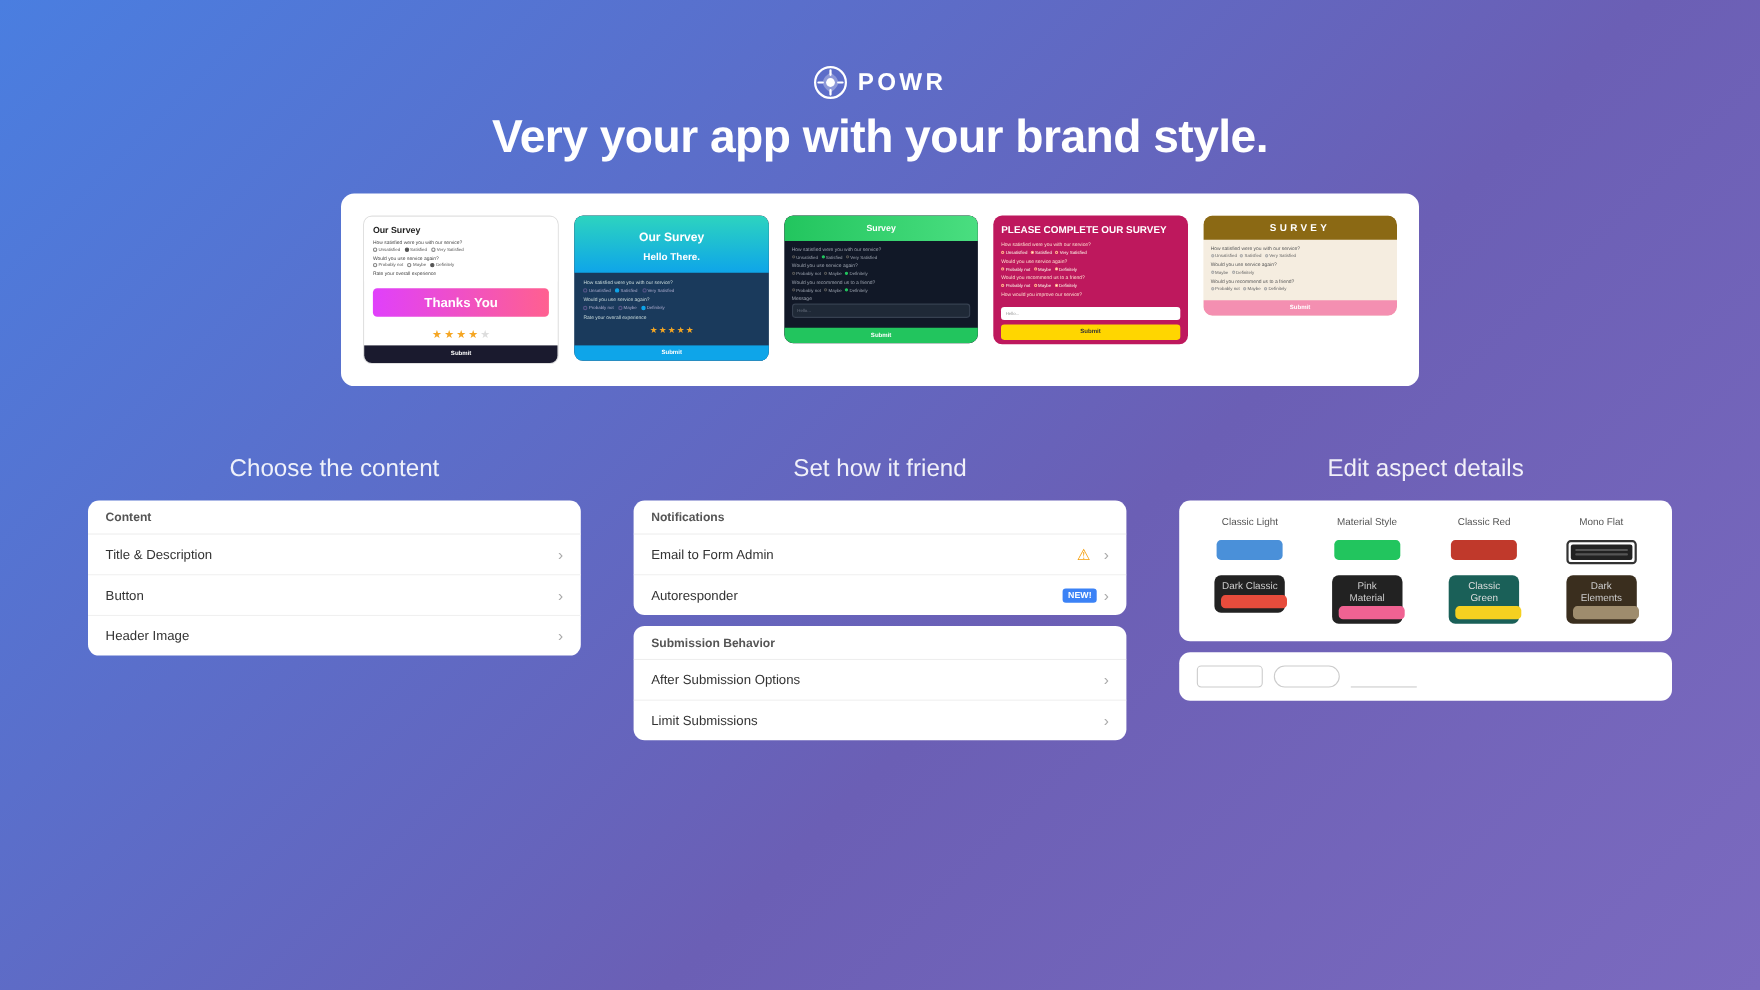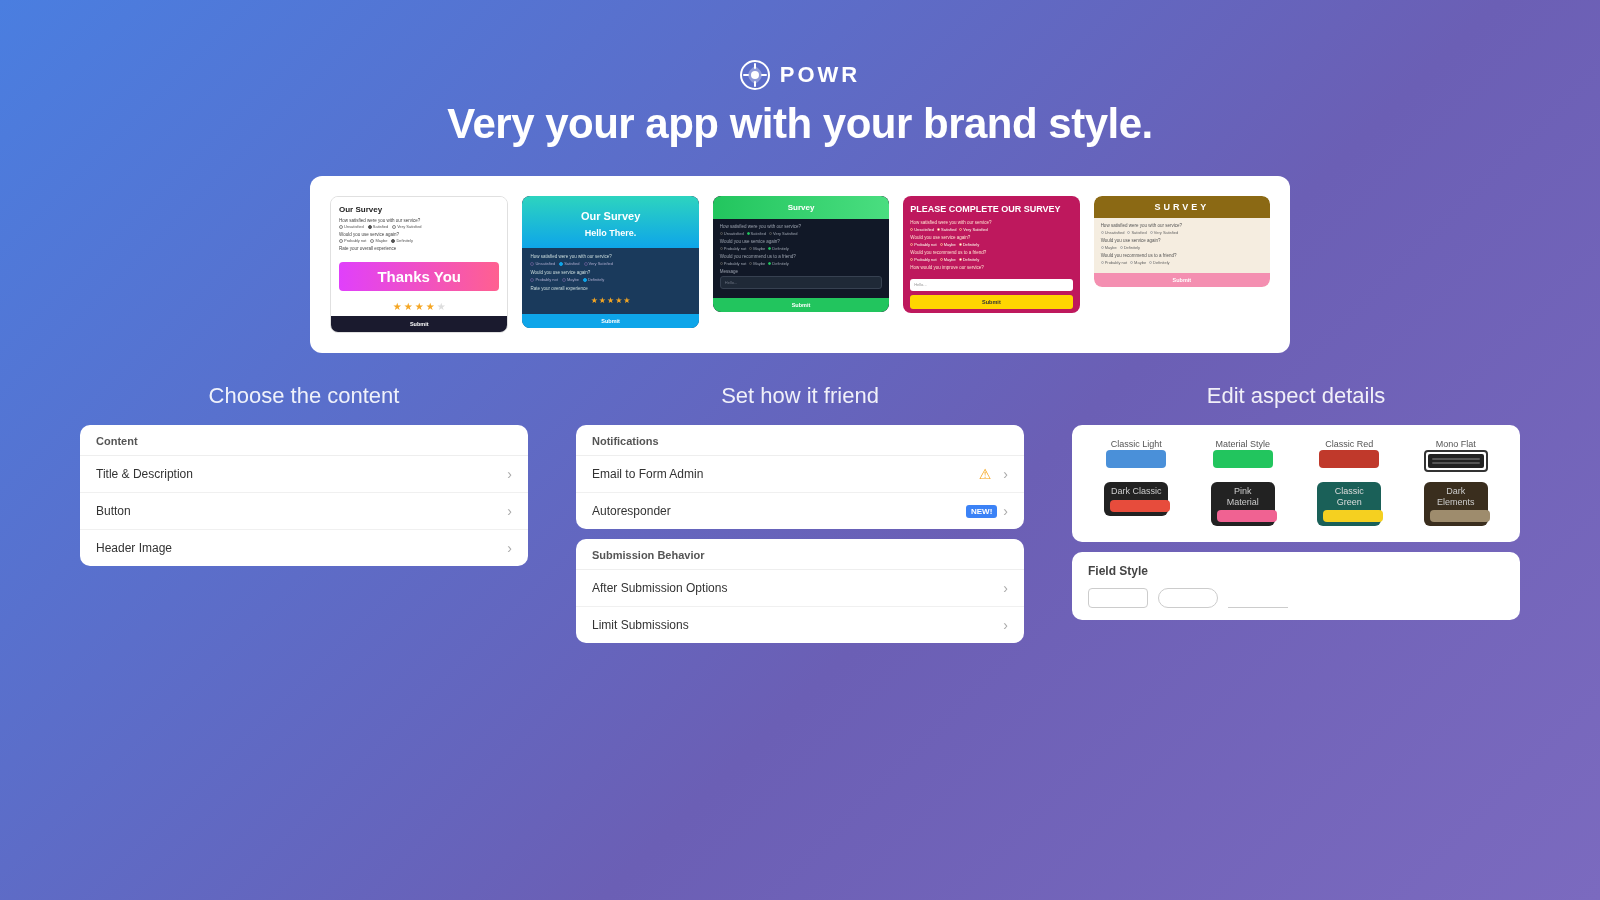--- a/index.html
+++ b/index.html
@@ -102,21 +102,21 @@
       display: inline-block;
     }
     .radio-dot.filled { background: #555; border-color: #555; }
     .thanks-banner {
       margin: 6px 8px;
       background: linear-gradient(90deg, #e040fb, #ff6090);
       border-radius: 4px;
       padding: 6px;
       text-align: center;
       color: white;
-      font-size: 15px;
+      font-size: 12px;
       font-weight: 700;
     }
     .stars-row {
       display: flex;
       gap: 2px;
       padding: 4px 8px;
       justify-content: center;
     }
     .star { color: #f5a623; font-size: 10px; }
     .star.empty { color: #ddd; }
@@ -309,20 +309,21 @@
       flex: 1;
       max-width: 480px;
     }
 
     .col-heading {
       font-size: 22px;
       font-weight: 400;
       color: rgba(255,255,255,0.9);
       margin-bottom: 16px;
       text-align: center;
+      margin-top: 32px;
     }
 
     
     .panel {
       background: white;
       border-radius: 10px;
       overflow: hidden;
       margin-bottom: 10px;
     }
     .panel-section-header {
@@ -383,21 +384,21 @@
     .theme-grid {
       display: grid;
       grid-template-columns: repeat(4, 1fr);
       gap: 10px;
       margin-bottom: 2px;
     }
     .theme-item {
       display: flex;
       flex-direction: column;
       align-items: center;
-      gap: 0;
+      gap: 11px;
       cursor: pointer;
     }
     .theme-item-name {
       font-size: 9px;
       color: #555;
       text-align: center;
       line-height: 1.2;
     }
     .theme-swatch {
       width: 60px;
@@ -705,21 +706,20 @@
           <div style="background:#3a2e1e; border-radius:6px; padding:4px 6px; width:64px;">
             <div class="theme-item-name" style="color:#ccc;">Dark Elements</div>
             <div class="theme-swatch" style="background:#9e8c6d; height:12px; margin-top:3px;"></div>
           </div>
         </div>
 
       </div>
     </div>
 
     <div class="field-style-panel">
-      <div class="field-style-title">Field Style</div>
       <div class="field-style-row">
         <div class="field-style-opt" style="border-radius:4px;"></div>
         <div class="field-style-opt" style="border-radius:20px;"></div>
         <div class="field-style-opt" style="border-radius:0; border-top:none; border-left:none; border-right:none;"></div>
       </div>
     </div>
   </div>
 
 </div>
 

